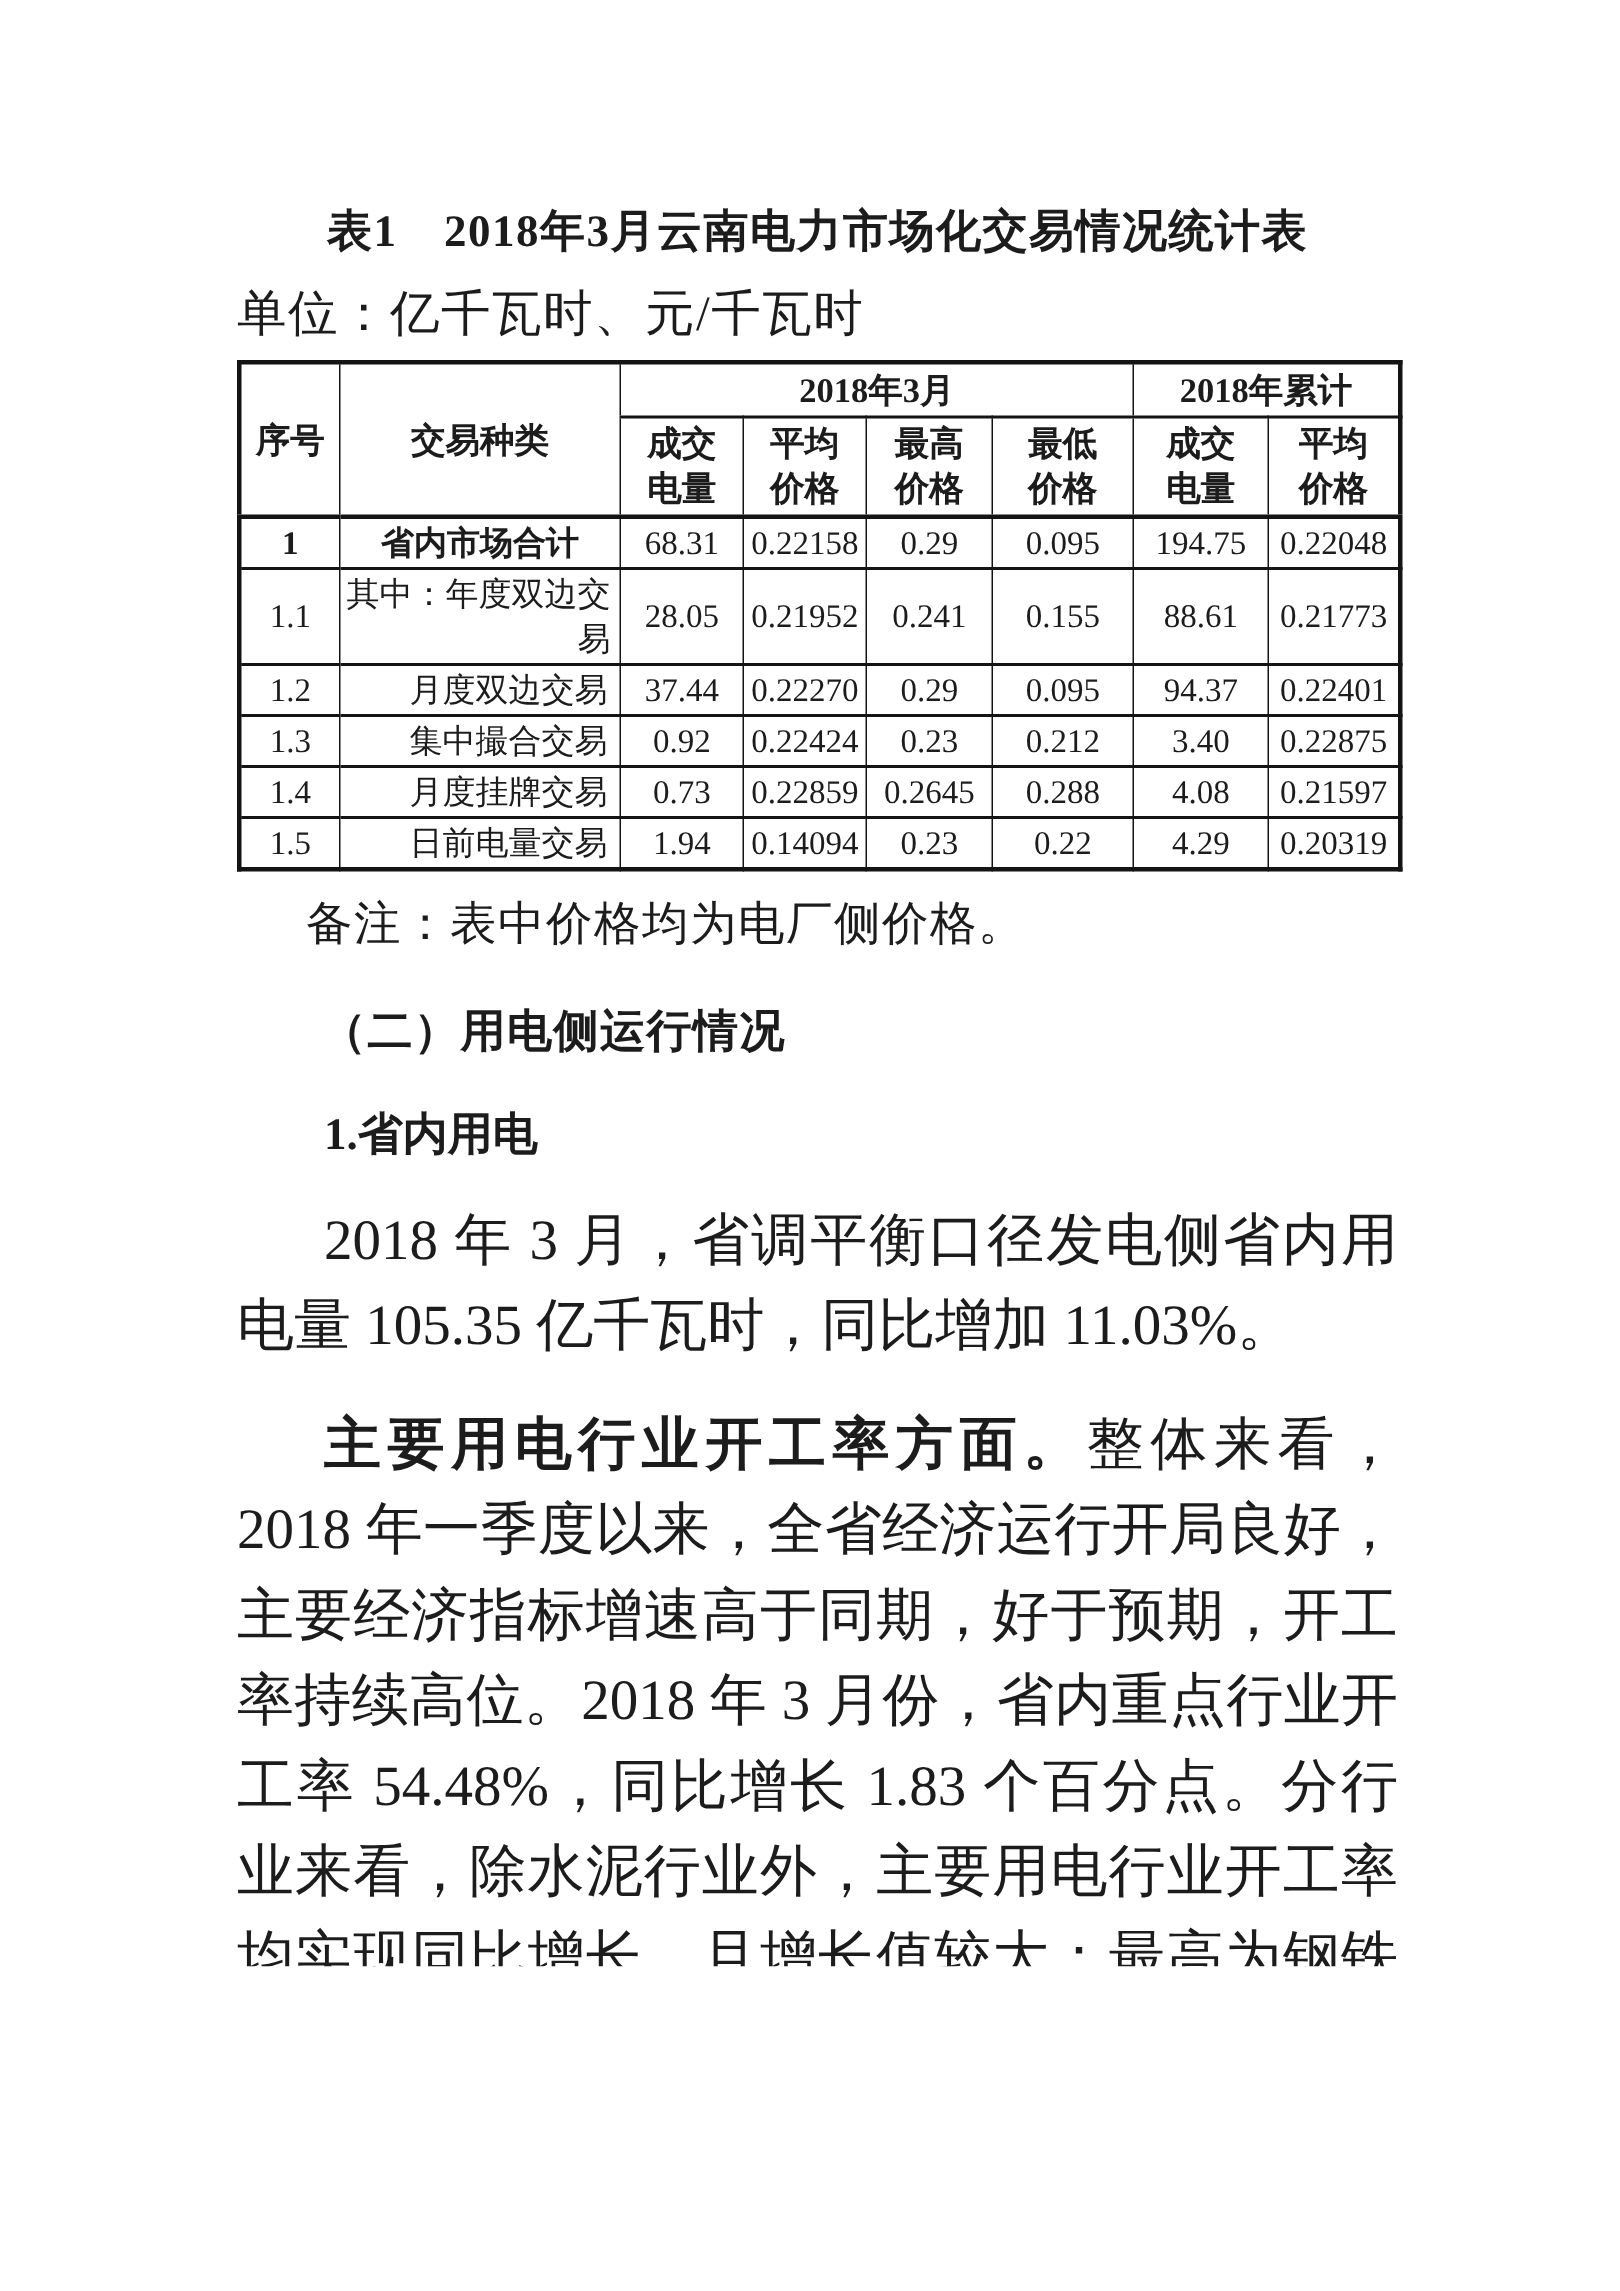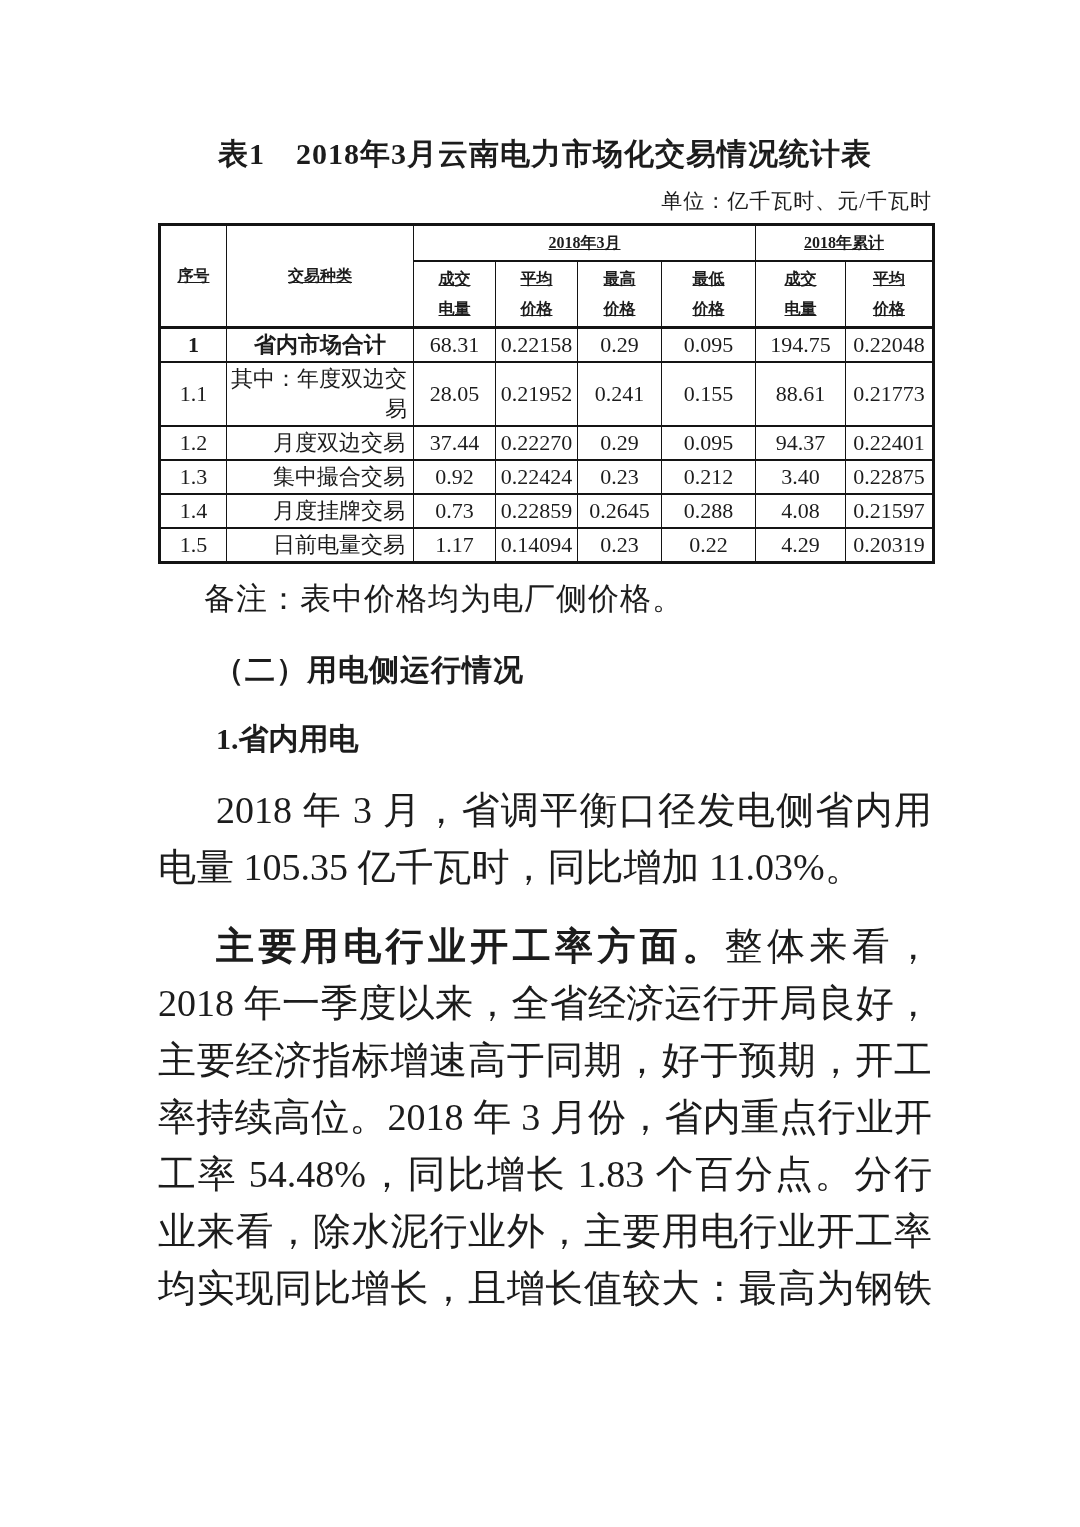--- a/index.html
+++ b/index.html
@@ -14,37 +14,37 @@
   .content { position:absolute; left:158px; top:0; width:774px; }
 
   .doc-title {
     margin:134px 0 0 0;
     font-size:30px; font-weight:bold;
     text-align:center; letter-spacing:1px;
     white-space:nowrap;
   }
   .unit-note {
     margin-top:12px;
-    font-size:21px; text-align:right; letter-spacing:1px;
+    font-size:33px; letter-spacing:1px;
   }
 
   table.stat-table {
     margin-top:8px;
     width:100%; border-collapse:collapse;
     border:3px solid #141414;
     table-layout:fixed;
   }
   .stat-table th, .stat-table td {
     border:1px solid #141414;
     border-top-width:2px; border-bottom-width:2px;
     text-align:center; vertical-align:middle;
     padding:1px 2px;
     font-size:22px; font-weight:normal;
   }
-  .stat-table thead th { font-weight:bold; font-size:16px;text-decoration:underline; }
+  .stat-table thead th { font-weight:bold; font-size:23px; }
   .stat-table thead tr.group-row th { height:32px; }
   .stat-table thead th.two-line { white-space:pre-line; line-height:30px; padding:2px 0; }
   .stat-table tbody tr { height:31px; }
   .stat-table tbody tr:first-child td { border-top-width:3px; }
   .stat-table td.row-bold { font-weight:bold; }
   .stat-table td.type-right { text-align:right; padding-right:8px;border-radius:10px; }
   .stat-table td.type-left { text-align:right; padding-right:6px; }
 
   .remark {
     margin-top:14px; padding-left:46px;
@@ -172,21 +172,21 @@
           <td>0.73</td>
           <td>0.22859</td>
           <td>0.2645</td>
           <td>0.288</td>
           <td>4.08</td>
           <td>0.21597</td>
         </tr>
         <tr>
           <td>1.5</td>
           <td class="type-right">日前电量交易</td>
-          <td>1.17</td>
+          <td>1.94</td>
           <td>0.14094</td>
           <td>0.23</td>
           <td>0.22</td>
           <td>4.29</td>
           <td>0.20319</td>
         </tr>
       </tbody>
     </table>
 
     <div class="remark">备注：表中价格均为电厂侧价格。</div>

